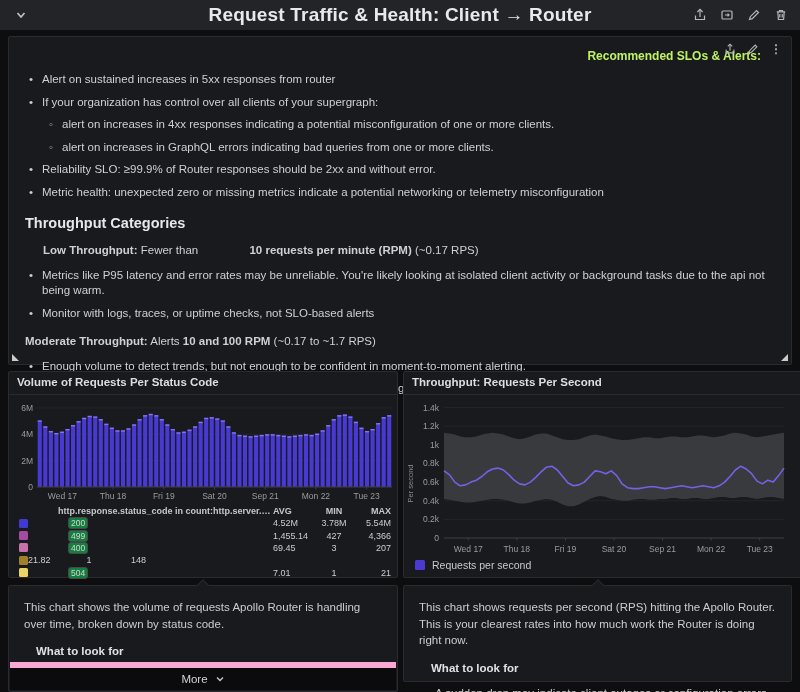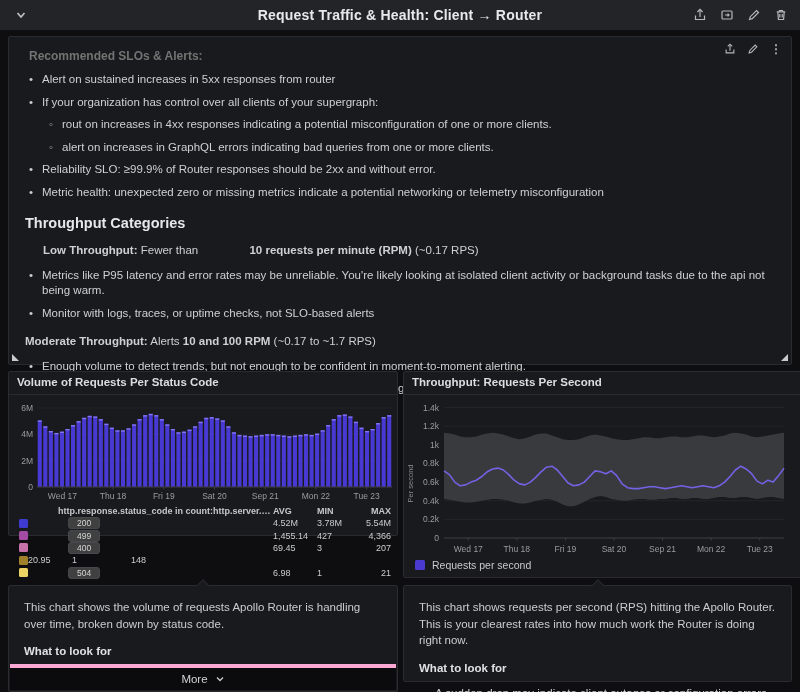--- a/index.html
+++ b/index.html
@@ -2,84 +2,84 @@
 <html><head>
 <meta charset="utf-8">
 <style>
   html,body{margin:0;padding:0;background:#0e0e10;}
   .stage{position:relative;width:800px;height:692px;background:#0e0e10;font-family:"Liberation Sans",sans-serif;overflow:hidden;}
   svg{display:block;}
   svg text{font-family:"Liberation Sans",sans-serif;}
 
   
   .topbar{position:absolute;left:0;top:0;width:800px;height:30px;background:#232428;display:flex;align-items:center;}
-  .topbar-title{position:absolute;left:0;right:0;text-align:center;font-size:14px;font-weight:700;color:#e8e9eb;letter-spacing:.2px;}
+  .topbar-title{position:absolute;left:0;right:0;text-align:center;font-size:19px;font-weight:700;color:#e8e9eb;letter-spacing:.2px;}
   .tb-left{position:absolute;left:14px;top:8px;cursor:pointer;}
   .tb-icons{position:absolute;right:12px;top:8px;display:flex;gap:13px;}
   .icon-btn{width:14px;height:14px;cursor:pointer;color:#b7b8bb;}
   .icon-btn svg{width:14px;height:14px;}
 
   
   .panel{position:absolute;background:#191a1d;border:1px solid #2a2b2f;border-radius:2px;box-sizing:border-box;}
   .p-header{height:22px;line-height:21px;padding:0 8px;font-size:11.5px;font-weight:600;color:#dcdde0;border-bottom:1px solid #2a2b2f;white-space:nowrap;overflow:hidden;}
 
   
   #slo-panel{left:8px;top:36px;width:784px;height:329px;}
   .hover-icons{position:absolute;top:6px;right:9px;display:flex;gap:11px;z-index:3;}
   .hover-icons .icon-btn{width:12px;height:12px;color:#b4b5b8;}
   .hover-icons .icon-btn svg{width:12px;height:12px;}
   .kebab{font-size:12px;line-height:12px;color:#b4b5b8;font-weight:700;cursor:pointer;}
   .tp{padding:12px 16px 0;color:#cfd0d3;font-size:11.5px;}
-  .tp .h1{margin:0 4px 9px;font-weight:700;color:#737373;font-size:12px;}
+  .tp .h1{margin:0 14px 9px;font-weight:700;color:#bef264;font-size:12px;text-align:right;}
   .tp ul{margin:0;padding:0;list-style:none;}
   .tp li{position:relative;padding-left:17px;margin-bottom:7px;line-height:1.35;}
   .tp li:before{content:"•";position:absolute;left:4px;color:#cfd0d3;}
   .tp li.sub{margin-left:20px;}
   .tp li.sub:before{content:"◦";color:#9fa0a3;}
   .tp .h2{margin:15px 0 12px;font-weight:700;color:#e6e7e9;font-size:14.5px;}
   .tp .lead{margin:0 0 9px;line-height:1.35;}
   .tp .sect{margin-bottom:13px;}
   .rz{position:absolute;width:0;height:0;}
   .rz-l{left:3px;bottom:3px;border-bottom:7px solid #c9cacd;border-right:7px solid transparent;}
   .rz-r{right:3px;bottom:3px;border-bottom:7px solid #c9cacd;border-left:7px solid transparent;}
 
   
-  #vol-panel{left:8px;top:371px;width:390px;height:165px;}
+  #vol-panel{left:8px;top:371px;width:390px;height:207px;}
   #rps-panel{left:403px;top:371px;width:442px;height:207px;}
   #bar-svg{position:absolute;left:0;top:22px;}
   #line-svg{position:absolute;left:0;top:22px;}
 
   
   .lg{position:absolute;left:0;right:0;top:130px;bottom:2px;padding:2px 6px 0 0;font-size:9px;}
   .lg-head{display:flex;align-items:center;height:13px;font-weight:700;color:#c6c7ca;}
   .lg-row{display:flex;align-items:center;height:12.4px;color:#cbccce;cursor:pointer;}
   .lg-sw{width:9px;height:9px;border-radius:1.5px;margin-left:10px;flex:0 0 9px;}
   .lg-name{flex:1;min-width:0;margin-left:49px;white-space:nowrap;overflow:hidden;text-overflow:ellipsis;}
   .lg-chipcell{flex:1;min-width:0;margin-left:40px;}
-  .chip{display:inline-block;border:1px solid #47484d;background:#404040;border-radius:3px;padding:0 8px;font-size:8.5px;line-height:10px;color:#d4d5d8;}
+  .chip{display:inline-block;border:1px solid #47484d;background:#15803d;border-radius:3px;padding:0 2px;font-size:8.5px;line-height:10px;color:#d4d5d8;}
   .lg-avg{width:44px;flex:0 0 44px;}
-  .lg-min{width:34px;text-align:left;flex:0 0 34px;}
+  .lg-min{width:34px;text-align:center;flex:0 0 34px;}
   .lg-max{width:40px;text-align:right;flex:0 0 40px;}
 
   
   .line-legend{position:absolute;left:11px;bottom:6px;display:flex;align-items:center;gap:7px;font-size:10.5px;color:#c8c9cc;cursor:pointer;margin-top:48px;}
   .line-legend .sw{width:10px;height:10px;border-radius:1.5px;}
 
   
   #note-left{left:8px;top:585px;width:390px;height:107px;}
   #note-right{left:403px;top:585px;width:389px;height:97px;}
   .caret{position:absolute;top:-5px;left:50%;width:8px;height:8px;background:#191a1d;border-left:1px solid #2a2b2f;border-top:1px solid #2a2b2f;transform:translateX(-50%) rotate(45deg);}
   .note{padding:13px 15px 0;font-size:11.5px;color:#cbccce;line-height:1.45;}
   .note .intro{margin:0 0 11px;}
-  .note .nb{margin:0 0 8px;font-weight:700;color:#e0e1e3;}
+  .note .nb{margin:0 12px 8px;font-weight:700;color:#e0e1e3;}
   .note ul{margin:0;padding:0;list-style:none;}
   .note li{position:relative;padding-left:16px;margin-bottom:5px;}
   .note li:before{content:"•";position:absolute;left:4px;}
   .note code{font-family:"DejaVu Sans Mono",monospace;font-size:10px;background:#36373b;border-radius:2px;padding:0 4px;color:#d6d7d9;}
-  .more-bar{position:absolute;left:1px;right:1px;bottom:1px;height:22px;background:#0b0b0d;border-top:4px solid #f9a8d4;display:flex;align-items:center;justify-content:center;gap:7px;font-size:11.5px;color:#d2d3d5;cursor:pointer;}
+  .more-bar{position:absolute;left:1px;right:1px;bottom:1px;height:22px;background:#0b0b0d;border-top:6px solid #f9a8d4;display:flex;align-items:center;justify-content:center;gap:7px;font-size:11.5px;color:#d2d3d5;cursor:pointer;}
 </style>
 </head>
 <body>
 
 <div class="stage">
 
   <div class="topbar">
     <span class="tb-left icon-btn">
       <svg viewBox="0 0 14 14" fill="none" stroke="#c2c3c6" stroke-width="1.6">
           <path d="M3.5 5l3.5 4 3.5-4"></path>
@@ -127,21 +127,21 @@
             <path d="M2.5 11.5l.8-2.8 6.2-6.2 2 2-6.2 6.2-2.8.8z"></path>
           </svg>
       </span>
       <span class="kebab">⋮</span>
     </div>
     <div class="tp">
       <p class="h1">Recommended SLOs &amp; Alerts:</p>
       <ul id="slo-list">
           <li>Alert on sustained increases in 5xx responses from router</li>
           <li>If your organization has control over all clients of your supergraph:</li>
-          <li class="sub">rout on increases in 4xx responses indicating a potential misconfiguration of one or more clients.</li>
+          <li class="sub">alert on increases in 4xx responses indicating a potential misconfiguration of one or more clients.</li>
           <li class="sub">alert on increases in GraphQL errors indicating bad queries from one or more clients.</li>
           <li>Reliability SLO: ≥99.9% of Router responses should be 2xx and without error.</li>
           <li>Metric health: unexpected zero or missing metrics indicate a potential networking or telemetry misconfiguration</li>
         </ul>
       <p class="h2">Throughput Categories</p>
       <div id="tp-sections">
           <div class="sect">
             <p class="lead"><span style="font-weight: 700; padding-left: 18px;">Low Throughput:</span><span> Fewer than </span><span style="font-weight: 700; margin-left: 48px;">10 requests per minute (RPM)</span><span> (~0.17 RPS)</span></p>
             <ul>
               <li>Metrics like P95 latency and error rates may be unreliable. You're likely looking at isolated client activity or background tasks due to the api not being warm.</li>
@@ -346,28 +346,28 @@
           </div>
           <div class="lg-row">
             <span class="lg-sw" style="background: rgb(199, 114, 171);"></span>
             <div class="lg-chipcell"><span class="chip">400</span></div>
             <div class="lg-avg">69.45</div>
             <div class="lg-min">3</div>
             <div class="lg-max">207</div>
           </div>
           <div class="lg-row">
             <span class="lg-sw" style="background: rgb(160, 128, 42);"></span>
-            <div class="lg-avg">20.95</div>
+            <div class="lg-avg">21.82</div>
             <div class="lg-min">1</div>
             <div class="lg-max">148</div>
           </div>
           <div class="lg-row">
             <span class="lg-sw" style="background: rgb(236, 210, 101);"></span>
             <div class="lg-chipcell"><span class="chip">504</span></div>
-            <div class="lg-avg">6.98</div>
+            <div class="lg-avg">7.01</div>
             <div class="lg-min">1</div>
             <div class="lg-max">21</div>
           </div>
         </div>
     </div>
   </section>
 
   <section class="panel" id="rps-panel">
     <div class="p-header">Throughput: Requests Per Second</div>
     <svg id="line-svg" width="387" height="164" viewBox="0 0 387 164">

